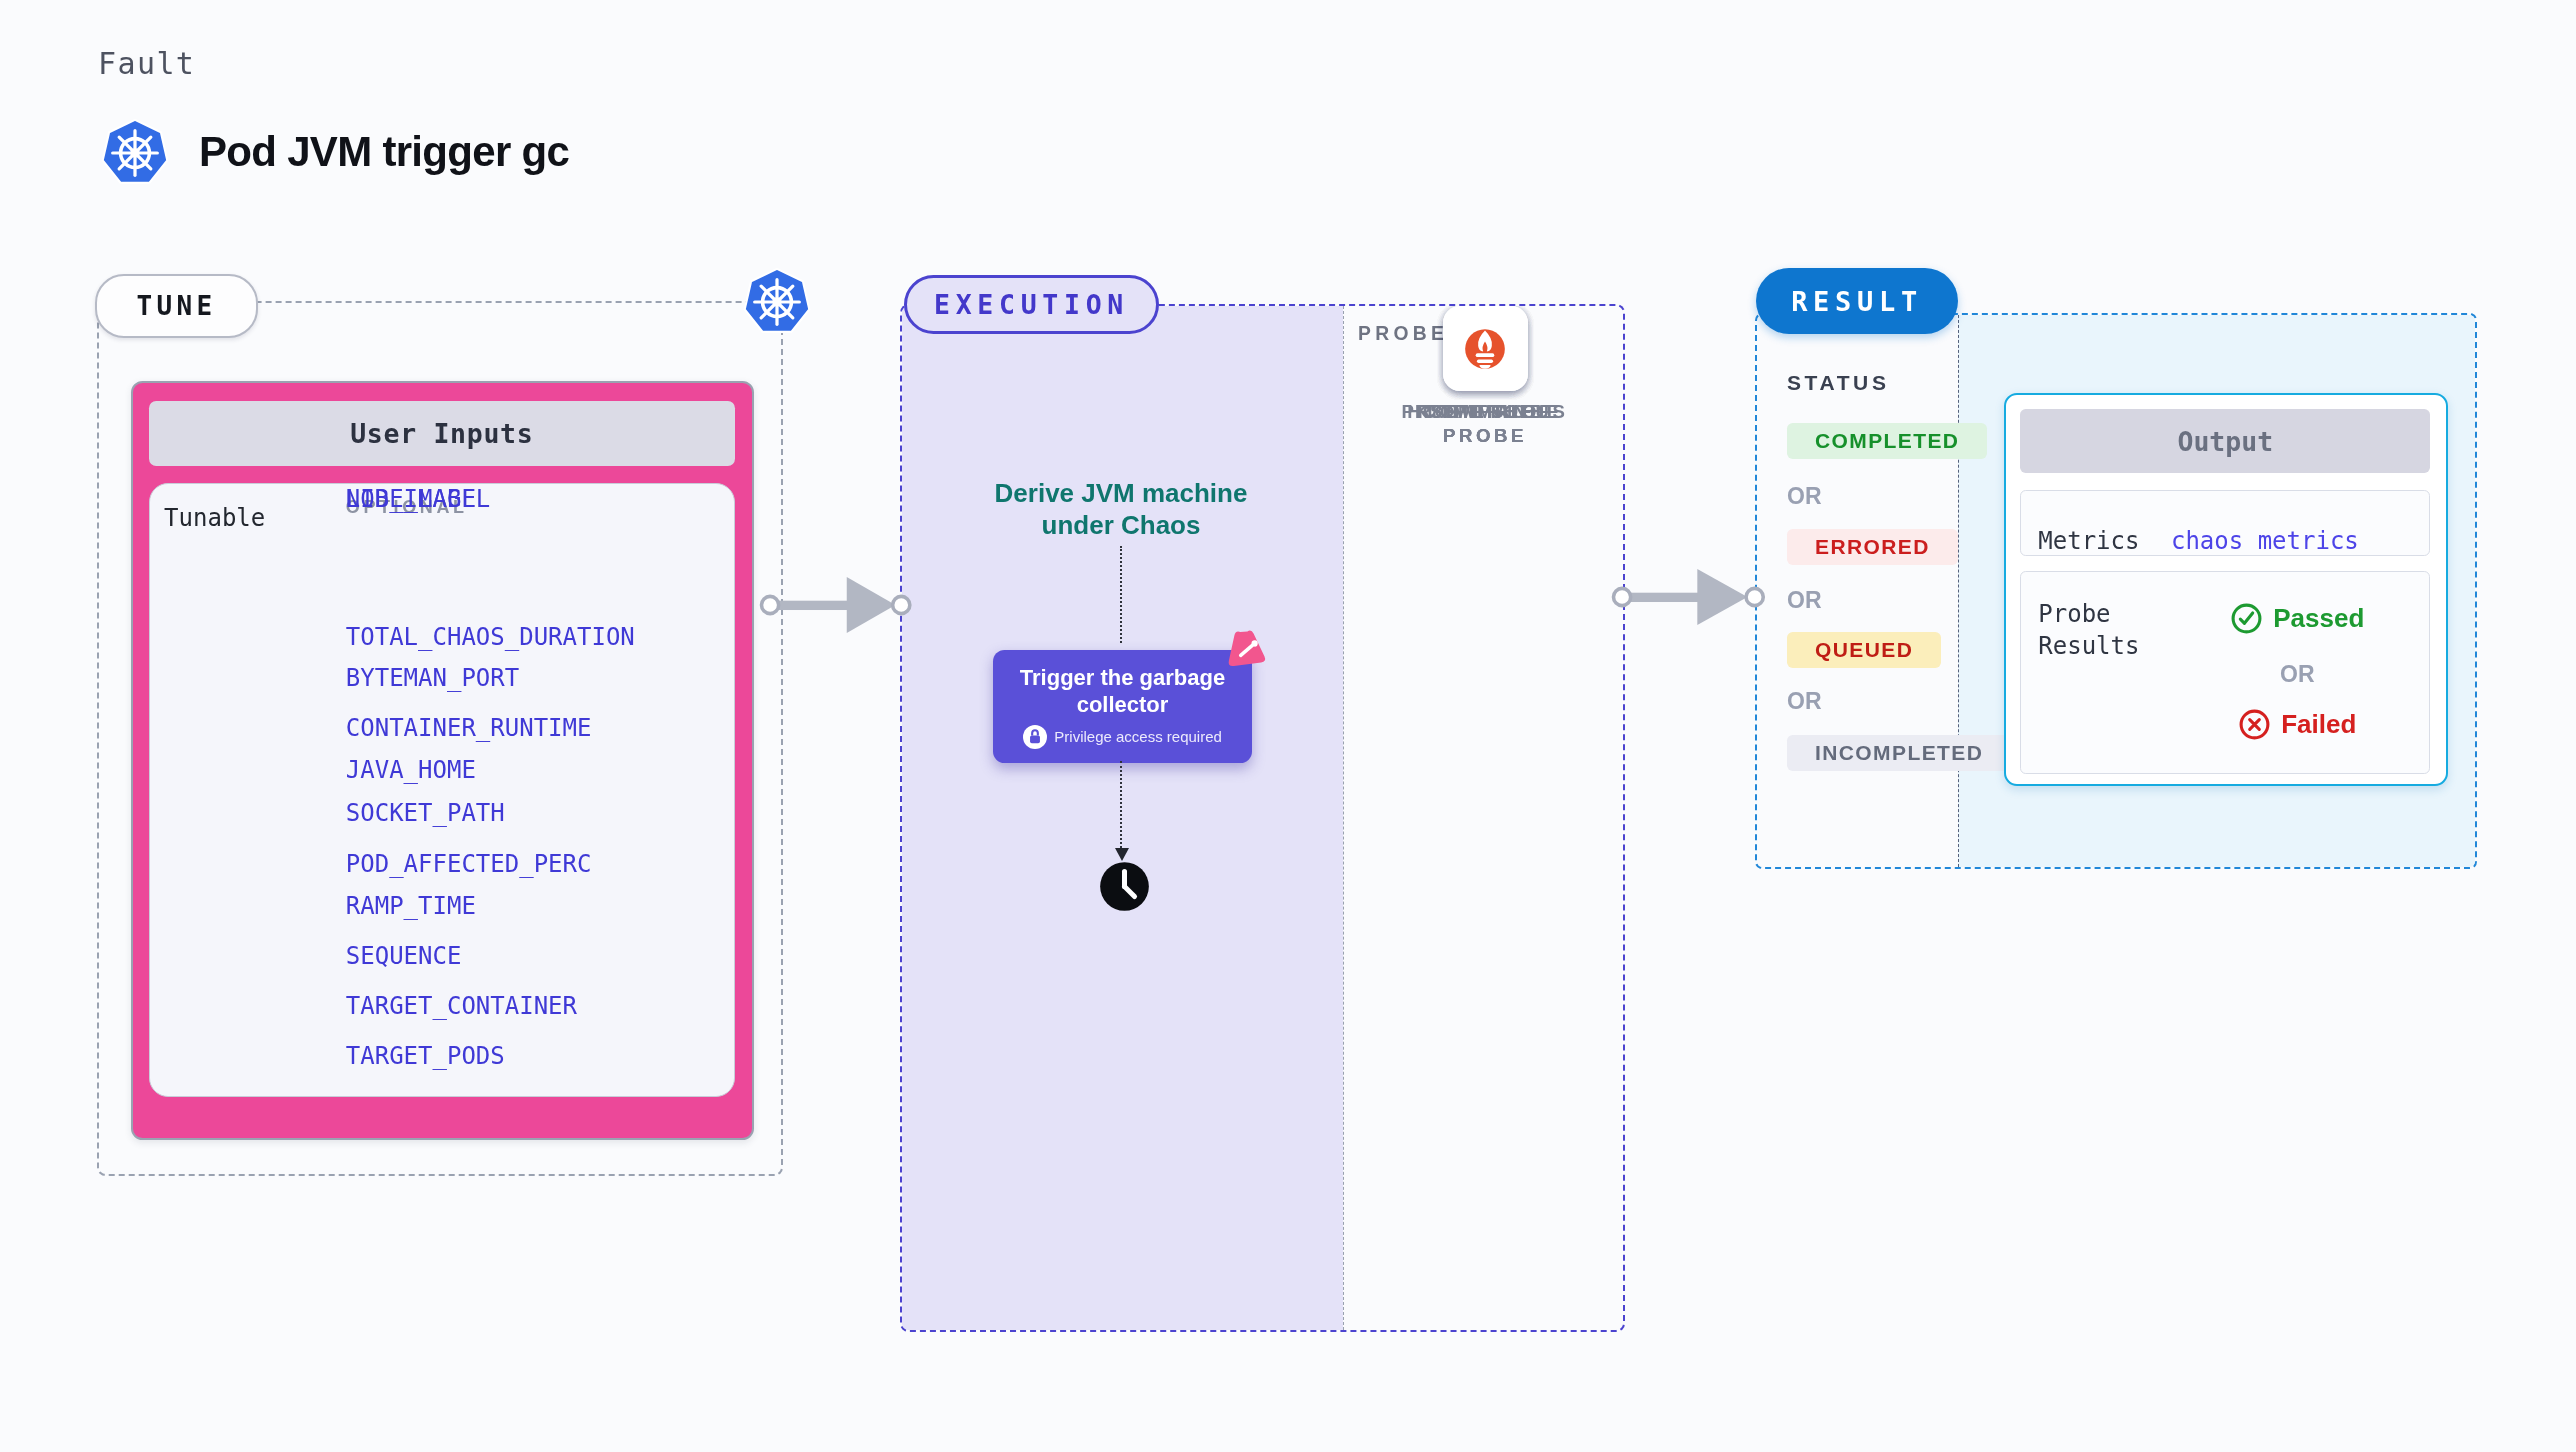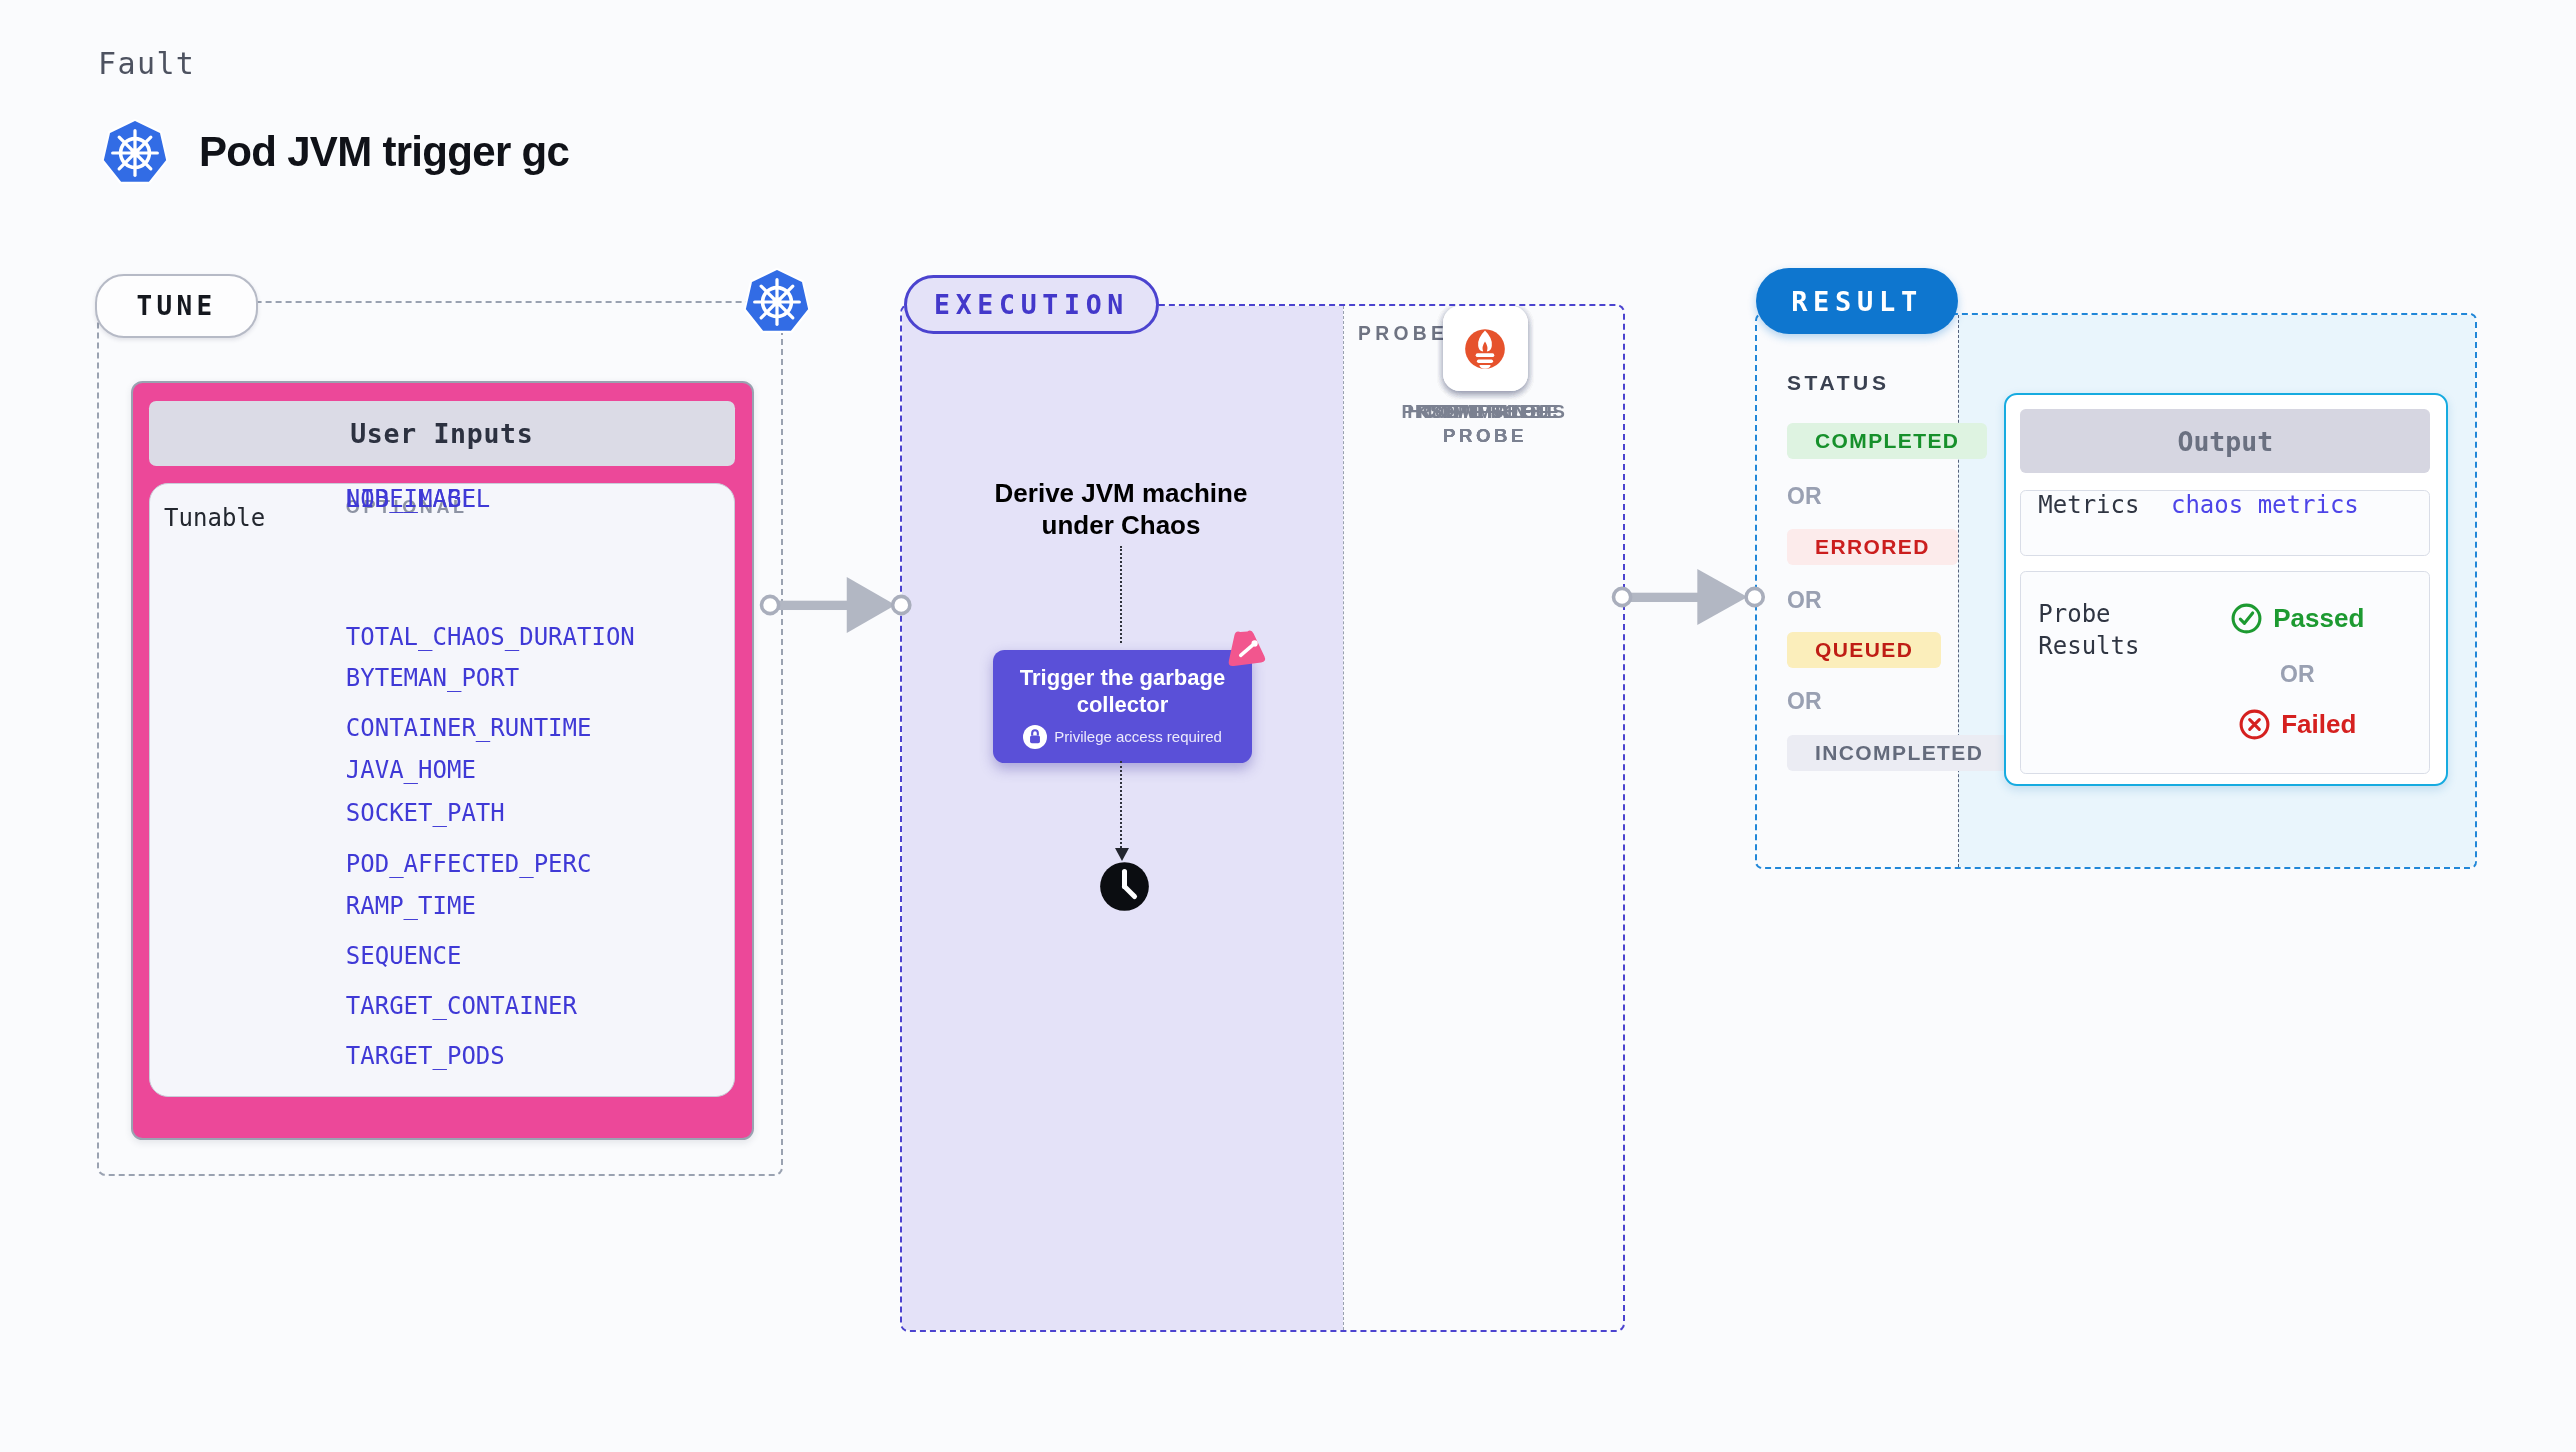--- a/index.html
+++ b/index.html
@@ -48,21 +48,21 @@
   .env-item:nth-of-type(7){top:314px;} .env-item:nth-of-type(8){top:365px;}
   .env-item:nth-of-type(9){top:407px;} .env-item:nth-of-type(10){top:457px;}
   .env-item:nth-of-type(11){top:507px;}.env-item:nth-of-type(12){top:557px;}
 
   
   .exec-box { left:900px; top:304px; width:725px; height:1028px;
               border:2.1px dashed #4b43cf; border-radius:8.6px; overflow:hidden; }
   .exec-lavender { position:absolute; left:0; top:0; bottom:0; width:441px; background:#e4e2f8; }
   .probes-divider { position:absolute; left:441px; top:0; bottom:0; width:0; border-left:1.4px dashed #99a1af; }
   .derive-text { position:absolute; left:83px; top:172px; width:272px; text-align:center;
-                 font-size:26px; font-weight:700; color:#000000; line-height:31.5px; }
+                 font-size:26px; font-weight:700; color:#0f766e; line-height:31.5px; }
   .dotline { position:absolute; left:218px; width:0; border-left:2.1px dotted #2f333c; }
   .dot1 { top:240px; height:97px; }
   .dot2 { top:455px; height:87px; }
   .down-arrowhead { position:absolute; left:213px; top:542px; width:0; height:0;
                  border-left:7.2px solid transparent; border-right:7.2px solid transparent;
                  border-top:13px solid #23262e; }
   .action-card { position:absolute; left:91px; top:344px; width:259px; height:113px;
                  background:#5a50d8; border-radius:11.5px; box-shadow:0 5.7px 13px rgba(60,50,160,.35);
                  text-align:center; color:#fff; }
   .action-title { padding:14.3px 18.6px 0; font-size:22px; font-weight:700; line-height:27px; }
@@ -100,21 +100,21 @@
   .srow1{top:108px;} .srow2{top:168px;} .srow3{top:214px;} .srow4{top:272px;}
   .srow5{top:317px;} .srow6{top:373px;} .srow7{top:420px;}
 
   .output-box { left:2004px; top:393px; width:444px; height:393px; background:#ffffff;
                 border:2.9px solid #16abe0; border-radius:13px; box-shadow:0 3.6px 10px rgba(30,120,190,.18); z-index:3; }
   .output-header { position:absolute; left:14.3px; top:14.3px; width:410px; height:64px; background:#d6d6e1;
                 border-radius:5.7px; display:flex; align-items:center; justify-content:center;
                 font-size:26.5px; font-weight:700; color:#6a7080; }
   .output-row { position:absolute; left:14.3px; width:410px; background:#fbfcfe;
                 border:1.4px solid #d9dde7; border-radius:5.7px; }
-  .row-metrics { top:95px; height:66px; display:flex; align-items:flex-start; }
+  .row-metrics { top:95px; height:66px; display:flex; align-items:flex-end; }
   .metrics-label { margin-left:17px; font-size:24px; color:#2f3542; }
   .metrics-value { margin-left:31.5px; font-size:24px; color:#4d44e8; cursor:pointer; }
   .row-proberes { top:176px; height:203px; }
   .proberes-label { position:absolute; left:17px; top:26px; width:122px; font-size:24px;
                     color:#2f3542; line-height:32px; }
   .verdicts { position:absolute; left:147px; top:0; width:258px; height:100%; }
   .verdict { position:absolute; left:0; width:100%; display:flex; align-items:center;
              justify-content:center; gap:10px; }
   .v-pass { top:30px; } .v-fail { top:136px; }
   .verdict svg { width:33px; height:33px; }

